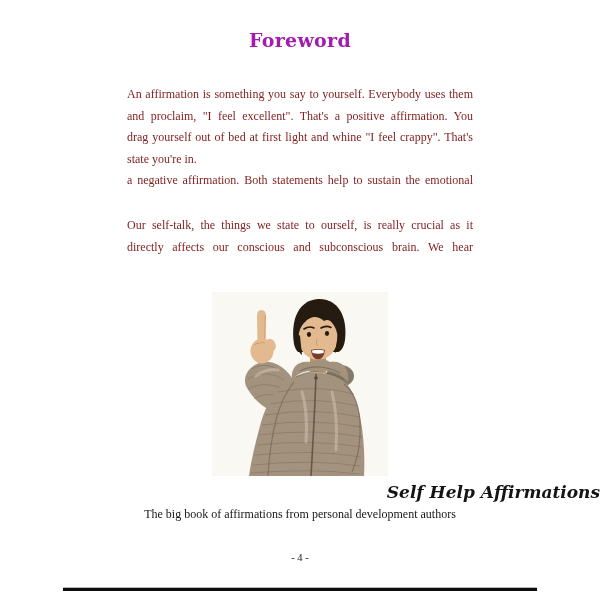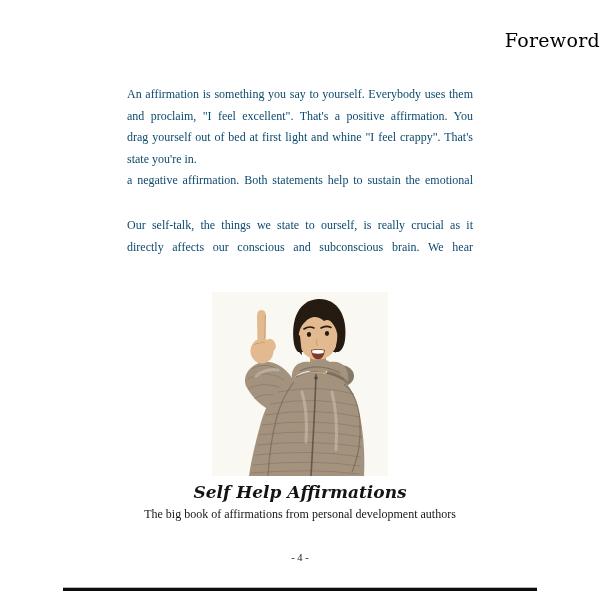--- a/index.html
+++ b/index.html
@@ -8,48 +8,48 @@
     width: 600px;
     height: 600px;
     background: #ffffff;
     overflow: hidden;
     font-family: "Liberation Serif", serif;
     color: #1b1b1b;
   }
   .title {
     position: absolute;
     top: 29px; left: 0; width: 600px;
-    text-align: right;
+    text-align: center;
     font-family: "DejaVu Serif", serif;
-    font-weight: normal;
+    font-weight: bold;
     font-size: 19px;
     letter-spacing: 0.3px;
-    color: #000000;
+    color: #a21caf;
   }
   .body-copy {
     position: absolute;
     top: 84px; left: 127px; width: 346px;
     font-size: 12px;
     line-height: 21.6px;
-    color: #0c4a6e;
+    color: #7f1d1d;
   }
   .paragraph { margin: 0; }
   .paragraph + .paragraph { margin-top: 23px; }
   .jline { text-align: justify; text-align-last: justify; white-space: normal; }
   .jline.last { text-align-last: left; }
   .figure {
     position: absolute;
     top: 292px; left: 212px;
     width: 176px; height: 184px;
   }
   .figure svg { display: block; }
   .caption {
     position: absolute;
     top: 482px; left: 0; width: 600px;
-    text-align: center;
+    text-align: right;
     font-family: "DejaVu Serif", serif;
     font-style: italic;
     font-weight: bold;
     font-size: 17px;
     color: #141414;
   }
   .subtitle {
     position: absolute;
     top: 507px; left: 0; width: 600px;
     text-align: center;

